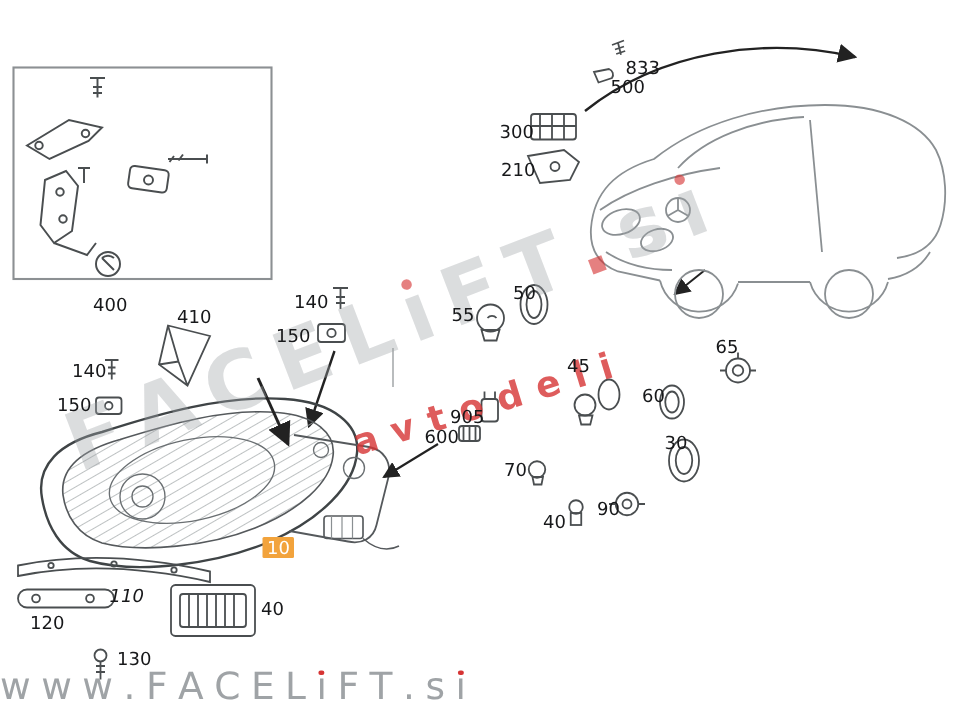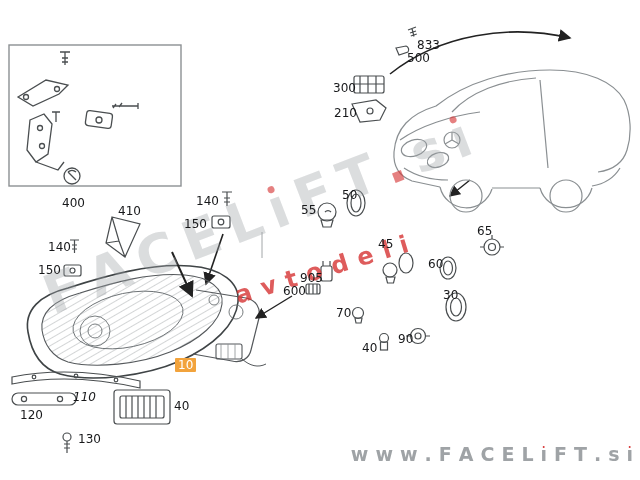--- a/index.html
+++ b/index.html
@@ -25,22 +25,22 @@
     content:"";position:absolute;left:50%;top:0.14em;transform:translateX(-50%);
     width:0.14em;height:0.14em;border-radius:50%;background:var(--accent,#d63434);
   }
   .wm-accent{color:var(--accent,#d63434);}
   .sub-watermark{
     position:absolute;left:236px;top:282px;transform:rotate(-17deg);transform-origin:0 50%;
     font-size:24px;font-weight:bold;letter-spacing:10px;white-space:nowrap;
     color:var(--accent,#d63434);opacity:0.8;pointer-events:none;
   }
   .footer{
-    position:absolute;left:0;right:0;top:443px;text-align:right;
-    font-size:19px;font-weight:bold;color:#9fa3a6;pointer-events:none;white-space:nowrap;
+    position:absolute;left:0;right:0;top:443px;text-align:left;
+    font-size:25px;font-weight:normal;color:#9fa3a6;pointer-events:none;white-space:nowrap;
   }
   .footer .wm-ch{display:inline-block;margin-right:7px;}
 </style>
 </head>
 <body>
 
 <div class="stage">
 
   <svg class="art" width="640" height="480" viewBox="0 0 640 480">
     <defs>

